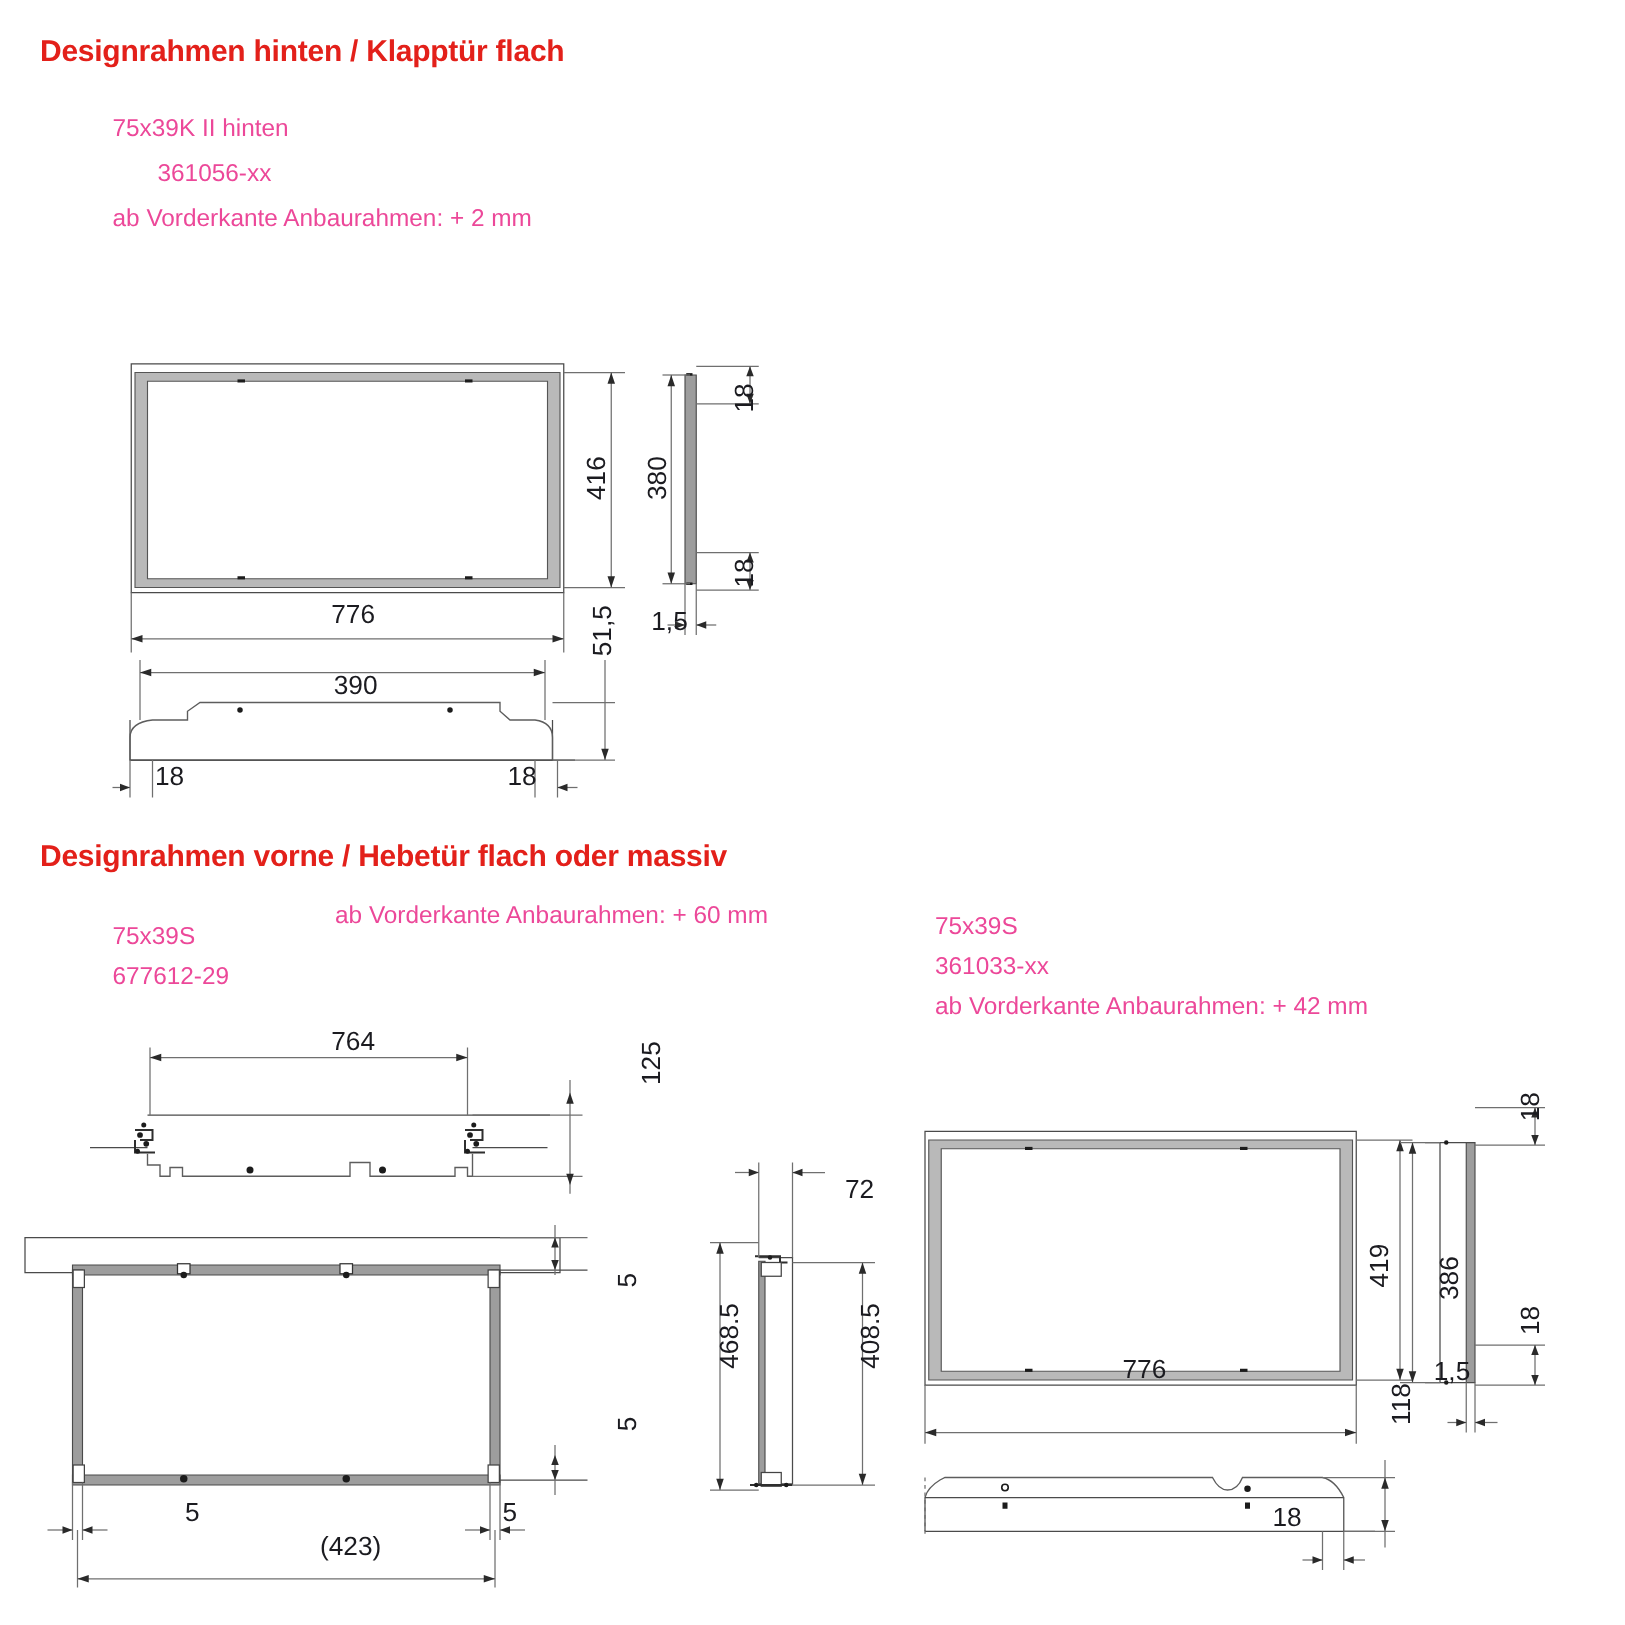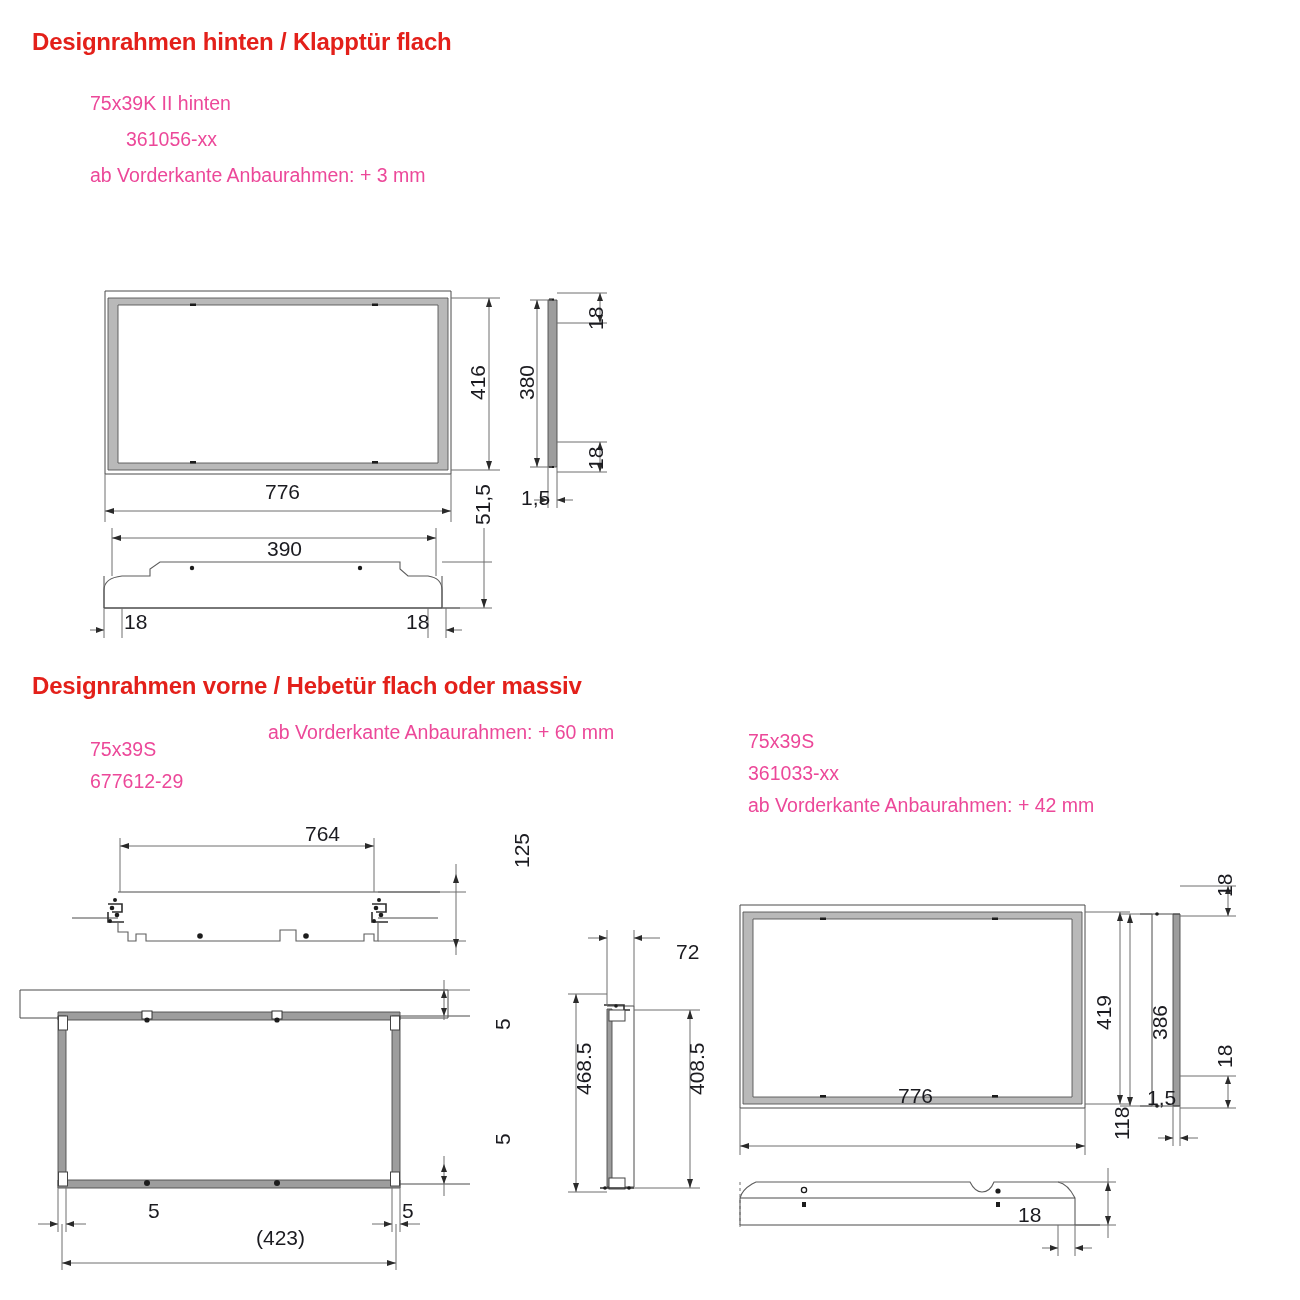--- a/index.html
+++ b/index.html
@@ -42,21 +42,21 @@
   .dot{fill:#1c1c1c;}
   .arrowp{fill:#2a2a2a;}
 </style>
 </head>
 <body>
 
 <div class="abs heading" style="left:32px;top:28px;">Designrahmen hinten / Klapptür flach</div>
 
 <div class="abs note" style="left:90px;top:88px;">75x39K II hinten</div>
 <div class="abs note" style="left:90px;top:124px;margin-left:36px;">361056-xx</div>
-<div class="abs note" style="left:90px;top:160px;">ab Vorderkante Anbaurahmen: + 3 mm</div>
+<div class="abs note" style="left:90px;top:160px;">ab Vorderkante Anbaurahmen: + 2 mm</div>
 
 <div class="abs" style="left:0px;top:260px;">
 <svg width="660" height="400" viewBox="0 0 660 400">
 
   <path class="ln" d="M105,31 L451,31 L451,214 L105,214 Z"></path>
 
   <path class="fillgray" d="M108,38 L448,38 L448,210 L108,210 Z"></path>
   <path d="M118,45 L438,45 L438,203 L118,203 Z" fill="#ffffff" stroke="#555" stroke-width="0.9"></path>
 
   <rect class="dot" x="190" y="43.5" width="6" height="2.5"></rect>
@@ -282,21 +282,21 @@
 
     <line class="ln-d" x1="634" y1="190" x2="700" y2="190"></line>
     <line class="ln-d" x1="634" y1="368" x2="700" y2="368"></line>
     <line class="ln-d" x1="690" y1="190" x2="690" y2="368"></line>
     <path class="arrowp" d="M690,190 l-3,9 l6,0 Z"></path>
     <path class="arrowp" d="M690,368 l-3,-9 l6,0 Z"></path>
   </g>
 </svg>
 </div>
 
-<div class="abs dim" style="left:265px;top:822px;margin-left:40px;">764</div>
+<div class="abs dim" style="left:265px;top:822px;">764</div>
 <div class="abs dim rot" style="left:510px;top:868px;">125</div>
 <div class="abs dim rot" style="left:491px;top:1030px;">5</div>
 <div class="abs dim rot" style="left:491px;top:1145px;">5</div>
 <div class="abs dim" style="left:148px;top:1199px;">5</div>
 <div class="abs dim" style="left:402px;top:1199px;">5</div>
 <div class="abs dim" style="left:256px;top:1226px;">(423)</div>
 <div class="abs dim" style="left:676px;top:940px;">72</div>
 <div class="abs dim rot" style="left:572px;top:1095px;">468.5</div>
 <div class="abs dim rot" style="left:685px;top:1095px;">408.5</div>
 

